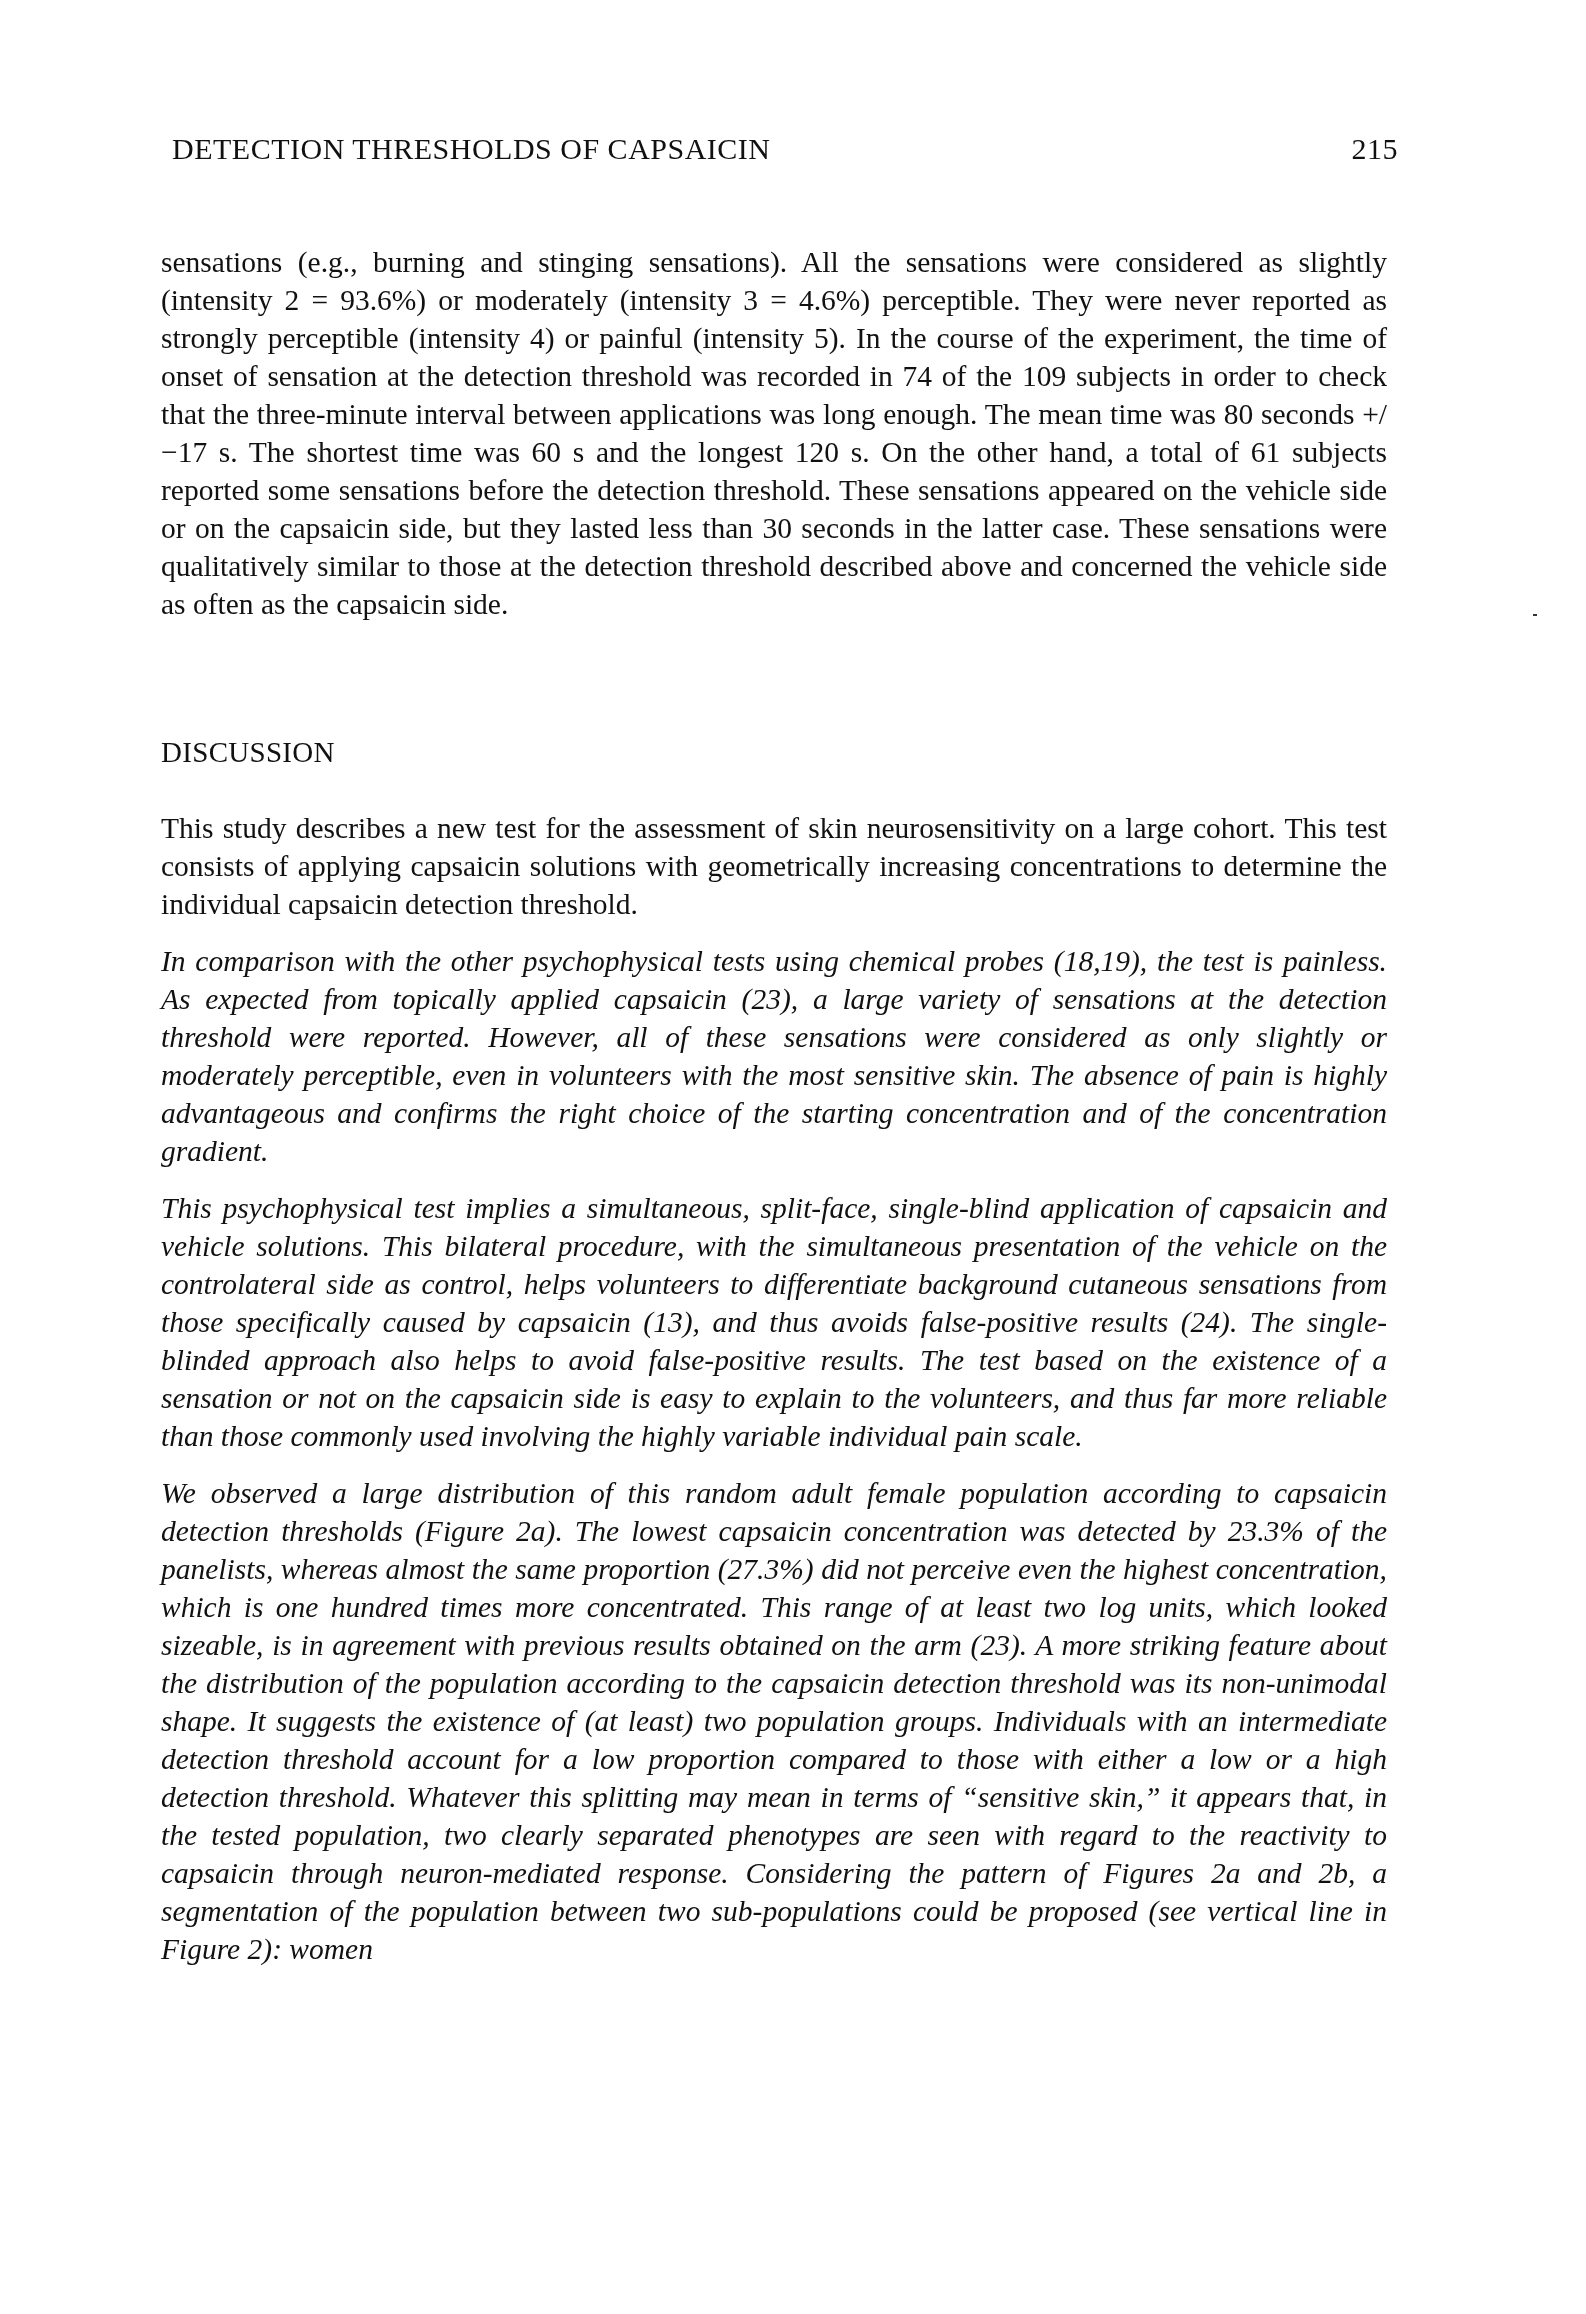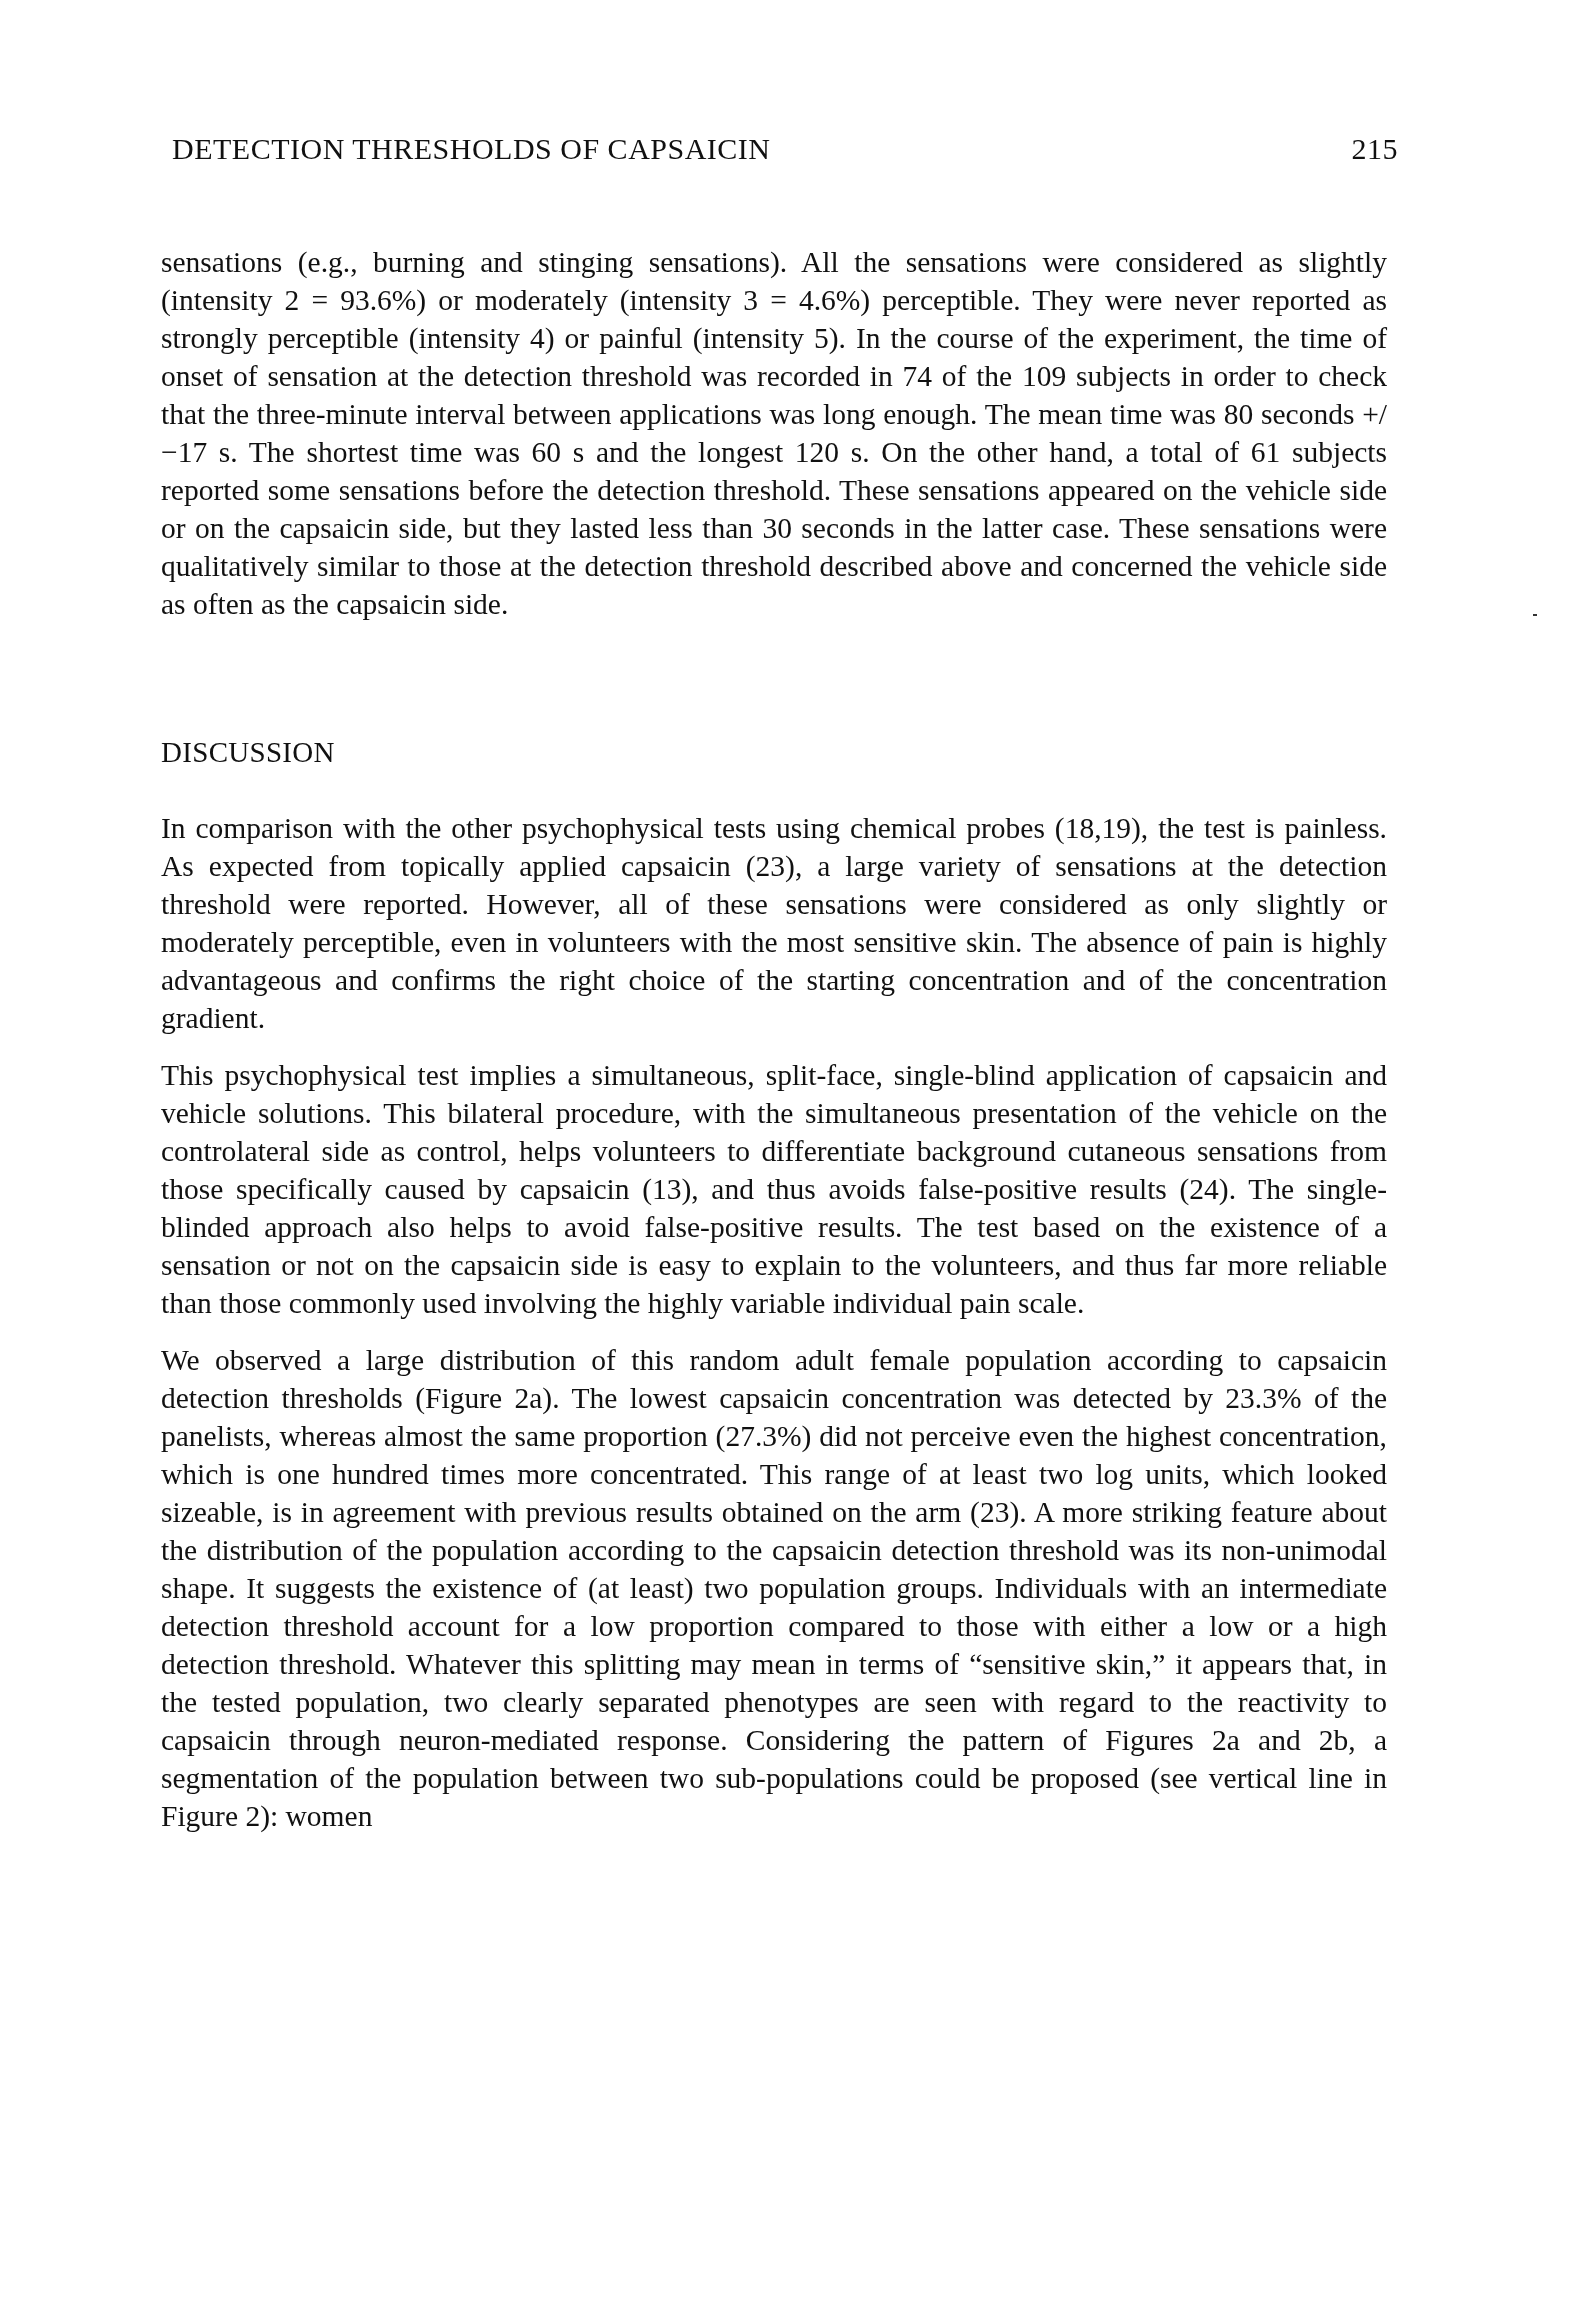--- a/index.html
+++ b/index.html
@@ -50,20 +50,21 @@
       font-size: 29.5px;
       line-height: 38px;
     }
     .para {
       margin: 0;
       text-align: justify;
       hyphens: manual;
     }
     .para + .para {
       margin-top: 19px;
+      font-style: italic;
     }
     .section-head {
       font-size: 29px;
       letter-spacing: 0.3px;
       margin: 110px 0 38px 0;
       line-height: 38px;
     }
     .speck {
       position: absolute;
       left: 1533px;
@@ -81,20 +82,21 @@
   <div class="running-head">
     <span class="running-title">DETECTION THRESHOLDS OF CAPSAICIN</span>
     <span class="page-number">215</span>
   </div>
 
   <div class="body">
     <p class="para">sensations (e.g., burning and stinging sensations). All the sensations were considered as slightly (intensity 2 = 93.6%) or moderately (intensity 3 = 4.6%) perceptible. They were never reported as strongly perceptible (intensity 4) or painful (intensity 5). In the course of the experiment, the time of onset of sensation at the detection threshold was recorded in 74 of the 109 subjects in order to check that the three-minute interval between applications was long enough. The mean time was 80 seconds +/−17 s. The shortest time was 60 s and the longest 120 s. On the other hand, a total of 61 subjects reported some sensations before the detection threshold. These sensations appeared on the vehicle side or on the capsaicin side, but they lasted less than 30 seconds in the latter case. These sensations were qualitatively similar to those at the detection threshold described above and concerned the vehicle side as often as the capsaicin side.</p>
 
     <div class="section-head">DISCUSSION</div>
 
+    <p class="para">This study describes a new test for the assessment of skin neurosensitivity on a large cohort. This test consists of applying capsaicin solutions with geometrically increasing concentrations to determine the individual capsaicin detection threshold.</p>
     <p class="para">In comparison with the other psychophysical tests using chemical probes (18,19), the test is painless. As expected from topically applied capsaicin (23), a large variety of sensations at the detection threshold were reported. However, all of these sensations were considered as only slightly or moderately perceptible, even in volunteers with the most sensitive skin. The absence of pain is highly advantageous and confirms the right choice of the starting concentration and of the concentration gradient.</p>
     <p class="para">This psychophysical test implies a simultaneous, split-face, single-blind application of capsaicin and vehicle solutions. This bilateral procedure, with the simultaneous presen­tation of the vehicle on the controlateral side as control, helps volunteers to differentiate background cutaneous sensations from those specifically caused by capsaicin (13), and thus avoids false-positive results (24). The single-blinded approach also helps to avoid false-positive results. The test based on the existence of a sensation or not on the capsaicin side is easy to explain to the volunteers, and thus far more reliable than those commonly used involving the highly variable individual pain scale.</p>
     <p class="para">We observed a large distribution of this random adult female population according to capsaicin detection thresholds (Figure 2a). The lowest capsaicin concentration was de­tected by 23.3% of the panelists, whereas almost the same proportion (27.3%) did not perceive even the highest concentration, which is one hundred times more concentrated. This range of at least two log units, which looked sizeable, is in agreement with previous results obtained on the arm (23). A more striking feature about the distribution of the population according to the capsaicin detection threshold was its non-unimodal shape. It suggests the existence of (at least) two population groups. Individuals with an inter­mediate detection threshold account for a low proportion compared to those with either a low or a high detection threshold. Whatever this splitting may mean in terms of “sensitive skin,” it appears that, in the tested population, two clearly separated pheno­types are seen with regard to the reactivity to capsaicin through neuron-mediated response. Considering the pattern of Figures 2a and 2b, a segmentation of the population between two sub-populations could be proposed (see vertical line in Figure 2): women</p>
   </div>
 
   <div class="speck"></div>
 </div>
 
 
 </body></html>

